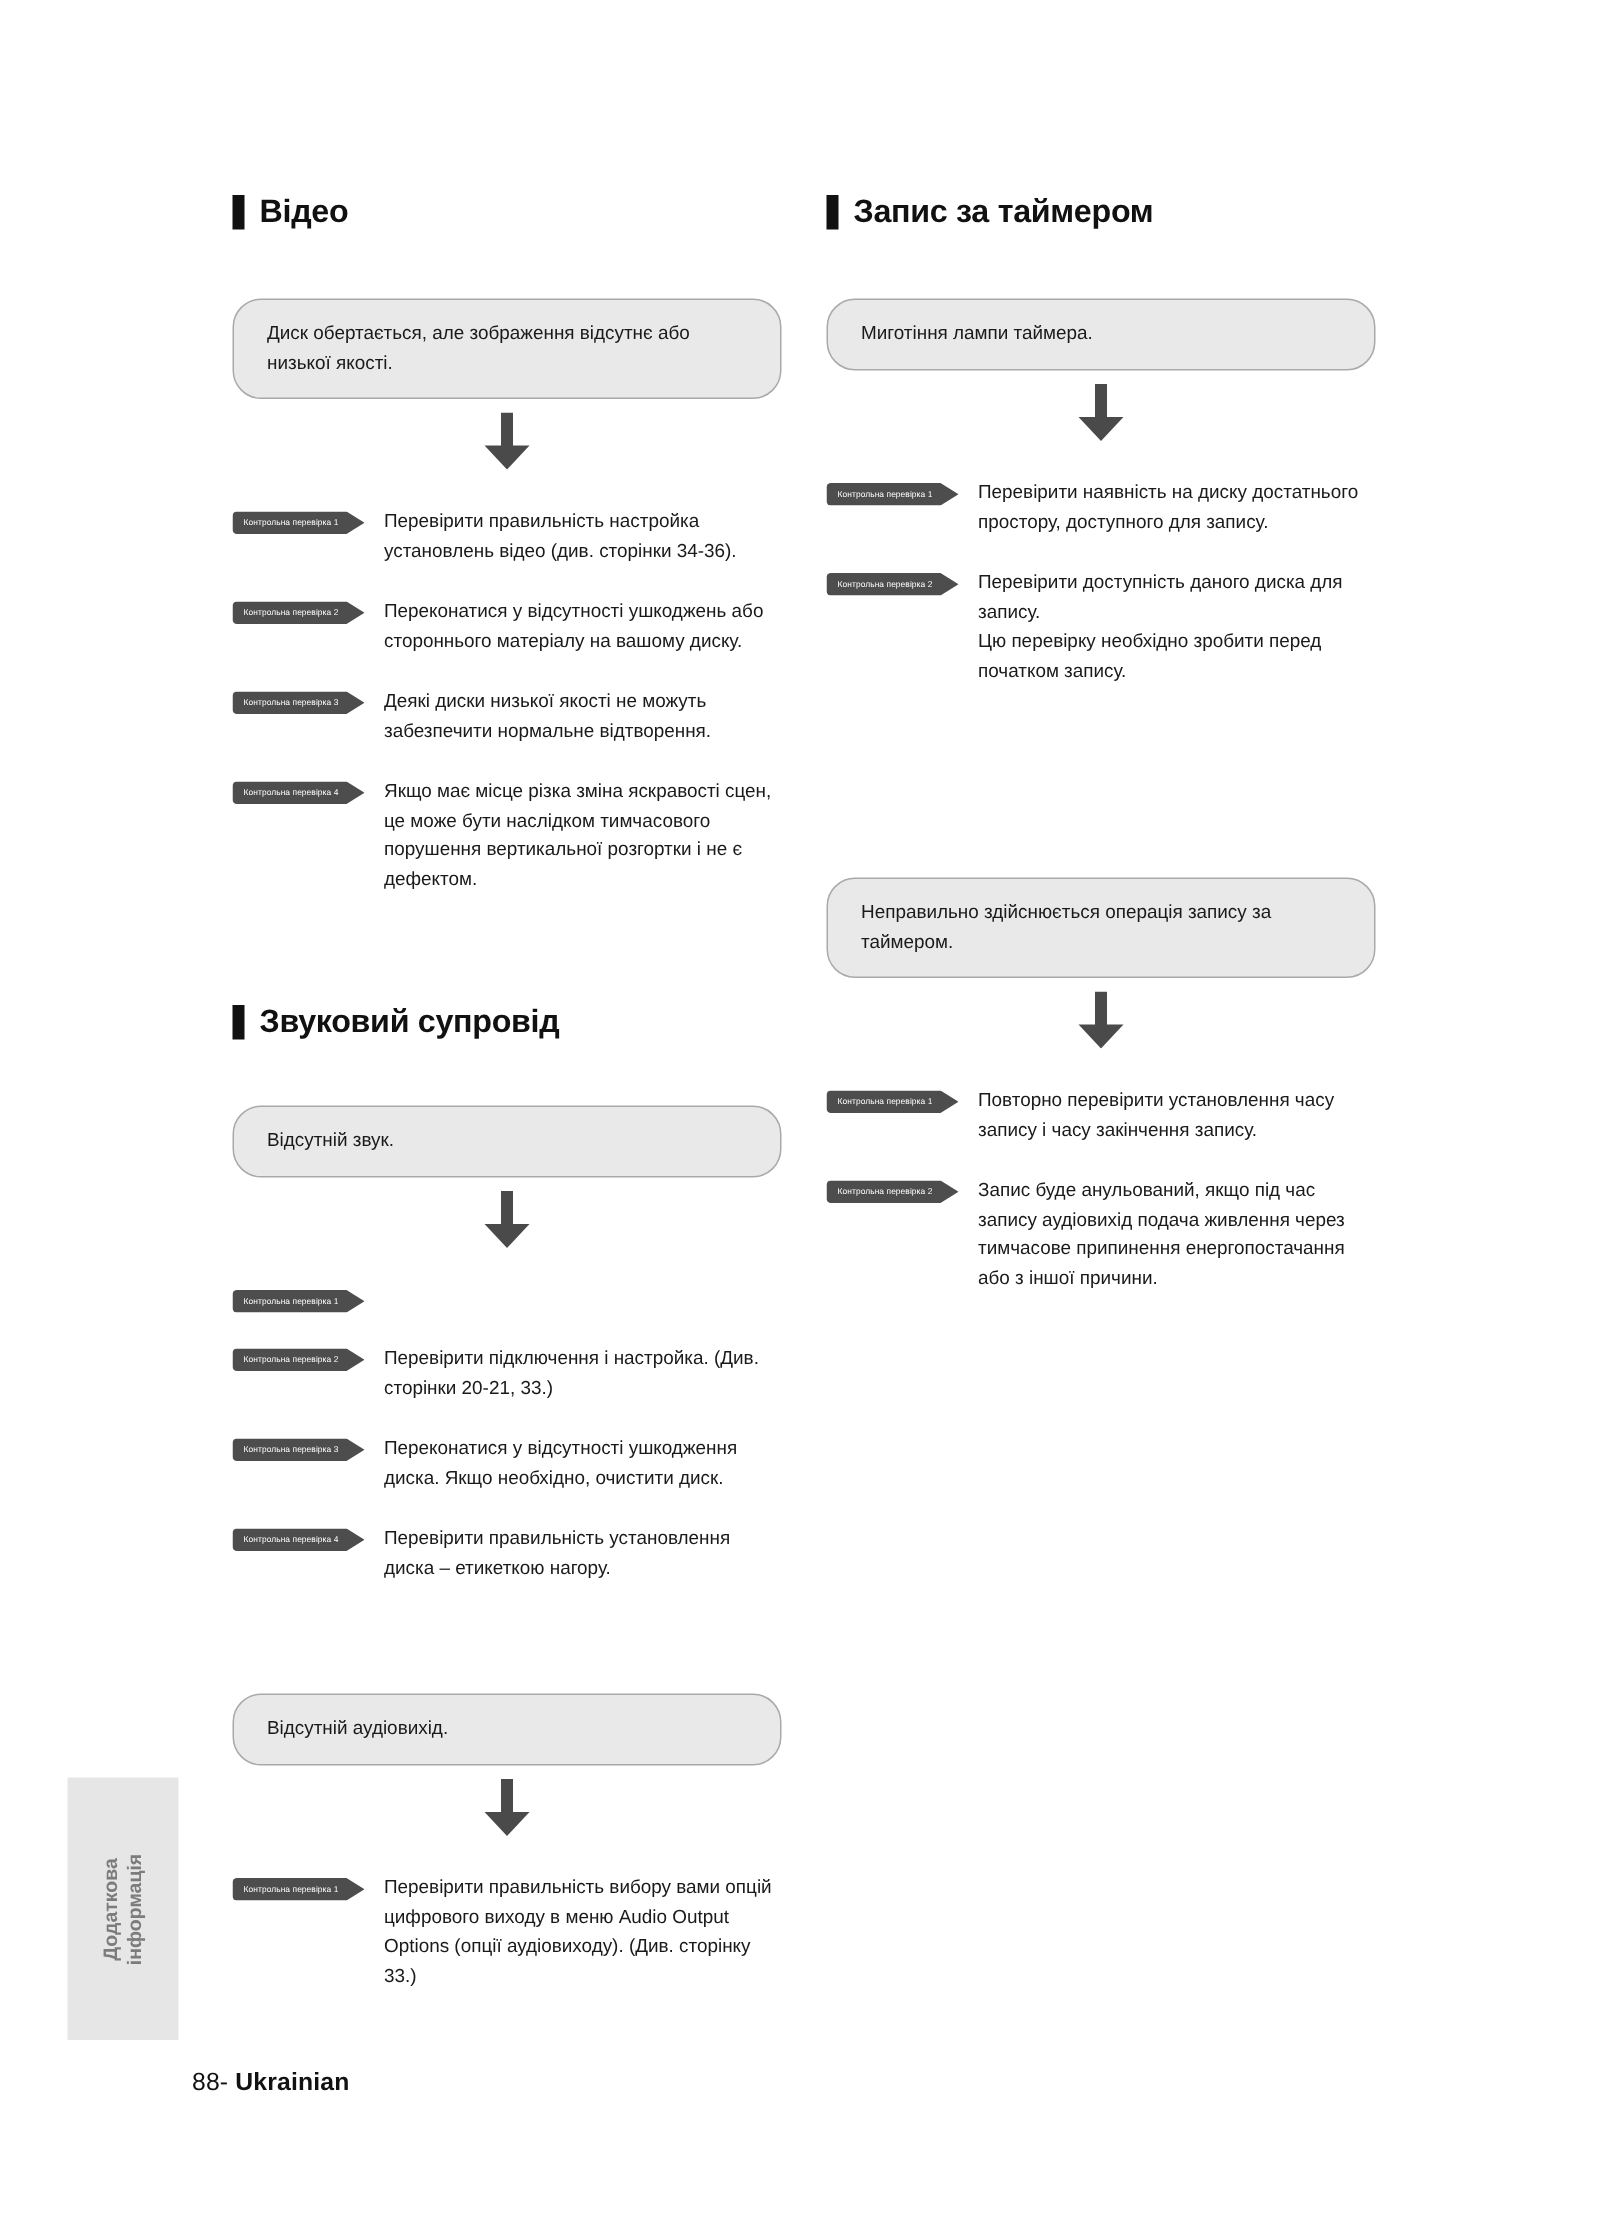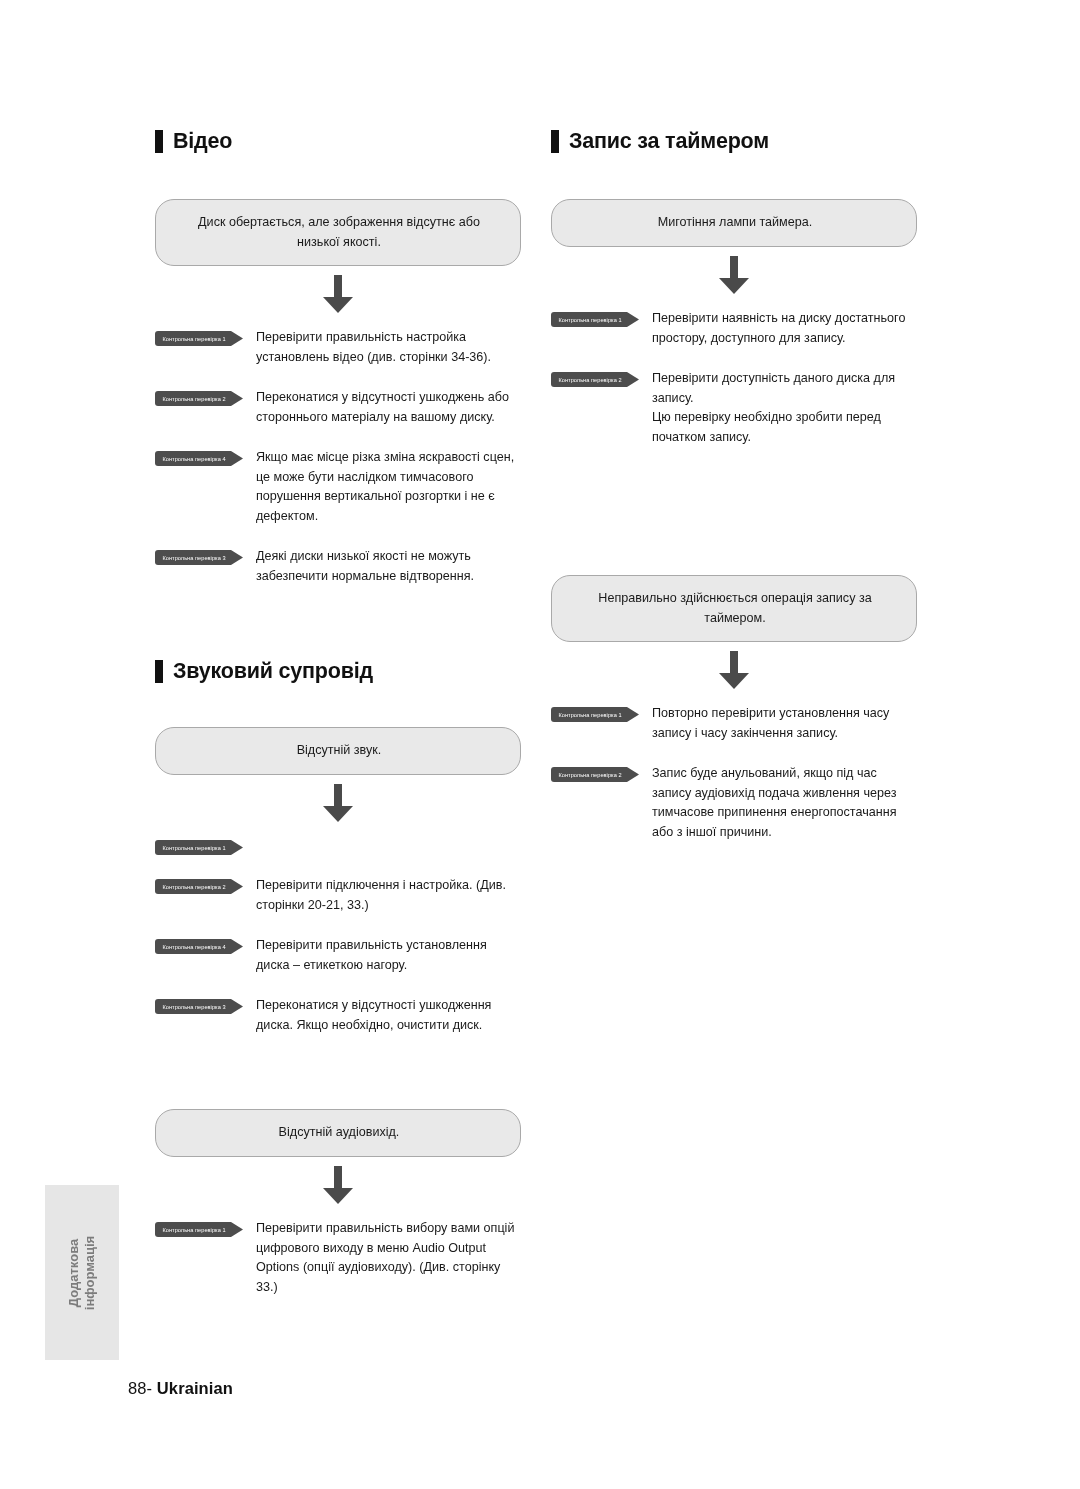--- a/index.html
+++ b/index.html
@@ -58,34 +58,34 @@
     box-sizing: border-box;
     background: #e9e9e9;
     border: 1px solid #a9a9a9;
     border-radius: 19px;
     min-height: 48px;
     padding: 13px 20px 13px 22px;
     font-size: 12.6px;
     line-height: 1.55;
     color: #1a1a1a;
   }
-  .callout.wide { width: 366px; text-align: center; }
+  .callout.wide { width: 366px; }
 
   
   .arrow-row {
     width: 366px;
     display: flex;
     justify-content: center;
     align-items: center;
     height: 56px;
   }
   .arrow-row svg { display: block; }
 
   
-  .check-list { margin-top: 6px; }
+  .check-list { margin-top: 16px; }
   .check-item {
     display: flex;
     align-items: flex-start;
     margin-bottom: 21px;
   }
   .check-item:last-child { margin-bottom: 0; }
 
   .badge {
     position: relative;
     flex: 0 0 auto;
@@ -207,43 +207,43 @@
           <span class="line">Переконатися у відсутності ушкоджень або</span>
           <span class="line">стороннього матеріалу на вашому диску.</span>
         </span>
       </div>
 
       <div class="check-item">
         <span class="badge">
           <svg class="badge-shape" viewBox="0 0 88 15" preserveAspectRatio="none" aria-hidden="true">
             <path d="M3,0 H76 L88,7.5 L76,15 H3 A3,3 0 0 1 0,12 V3 A3,3 0 0 1 3,0 Z" fill="#4d4d4d"></path>
           </svg>
+          <span class="badge-text">Контрольна перевірка 3</span>
+        </span>
+        <span class="check-text">
+          <span class="line">Деякі диски низької якості не можуть</span>
+          <span class="line">забезпечити нормальне відтворення.</span>
+        </span>
+      </div>
+
+      <div class="check-item">
+        <span class="badge">
+          <svg class="badge-shape" viewBox="0 0 88 15" preserveAspectRatio="none" aria-hidden="true">
+            <path d="M3,0 H76 L88,7.5 L76,15 H3 A3,3 0 0 1 0,12 V3 A3,3 0 0 1 3,0 Z" fill="#4d4d4d"></path>
+          </svg>
           <span class="badge-text">Контрольна перевірка 4</span>
         </span>
         <span class="check-text">
           <span class="line">Якщо має місце різка зміна яскравості сцен,</span>
           <span class="line">це може бути наслідком тимчасового</span>
           <span class="line">порушення вертикальної розгортки і не є</span>
           <span class="line">дефектом.</span>
         </span>
       </div>
 
-      <div class="check-item">
-        <span class="badge">
-          <svg class="badge-shape" viewBox="0 0 88 15" preserveAspectRatio="none" aria-hidden="true">
-            <path d="M3,0 H76 L88,7.5 L76,15 H3 A3,3 0 0 1 0,12 V3 A3,3 0 0 1 3,0 Z" fill="#4d4d4d"></path>
-          </svg>
-          <span class="badge-text">Контрольна перевірка 3</span>
-        </span>
-        <span class="check-text">
-          <span class="line">Деякі диски низької якості не можуть</span>
-          <span class="line">забезпечити нормальне відтворення.</span>
-        </span>
-      </div>
-
     </div>
 
     <div class="gap-lg"></div>
 
     <div class="section-heading tight">
       <span class="bar"></span>
       <span class="title">Звуковий супровід</span>
     </div>
 
     <div class="callout wide">Відсутній звук.</div>
@@ -276,38 +276,38 @@
           <span class="line">Перевірити підключення і настройка. (Див.</span>
           <span class="line">сторінки 20-21, 33.)</span>
         </span>
       </div>
 
       <div class="check-item">
         <span class="badge">
           <svg class="badge-shape" viewBox="0 0 88 15" preserveAspectRatio="none" aria-hidden="true">
             <path d="M3,0 H76 L88,7.5 L76,15 H3 A3,3 0 0 1 0,12 V3 A3,3 0 0 1 3,0 Z" fill="#4d4d4d"></path>
           </svg>
+          <span class="badge-text">Контрольна перевірка 3</span>
+        </span>
+        <span class="check-text">
+          <span class="line">Переконатися у відсутності ушкодження</span>
+          <span class="line">диска. Якщо необхідно, очистити диск.</span>
+        </span>
+      </div>
+
+      <div class="check-item">
+        <span class="badge">
+          <svg class="badge-shape" viewBox="0 0 88 15" preserveAspectRatio="none" aria-hidden="true">
+            <path d="M3,0 H76 L88,7.5 L76,15 H3 A3,3 0 0 1 0,12 V3 A3,3 0 0 1 3,0 Z" fill="#4d4d4d"></path>
+          </svg>
           <span class="badge-text">Контрольна перевірка 4</span>
         </span>
         <span class="check-text">
           <span class="line">Перевірити правильність установлення</span>
           <span class="line">диска – етикеткою нагору.</span>
-        </span>
-      </div>
-
-      <div class="check-item">
-        <span class="badge">
-          <svg class="badge-shape" viewBox="0 0 88 15" preserveAspectRatio="none" aria-hidden="true">
-            <path d="M3,0 H76 L88,7.5 L76,15 H3 A3,3 0 0 1 0,12 V3 A3,3 0 0 1 3,0 Z" fill="#4d4d4d"></path>
-          </svg>
-          <span class="badge-text">Контрольна перевірка 3</span>
-        </span>
-        <span class="check-text">
-          <span class="line">Переконатися у відсутності ушкодження</span>
-          <span class="line">диска. Якщо необхідно, очистити диск.</span>
         </span>
       </div>
 
     </div>
 
     <div class="gap-lg"></div>
 
     <div class="callout wide">Відсутній аудіовихід.</div>
 
     <div class="arrow-row">

